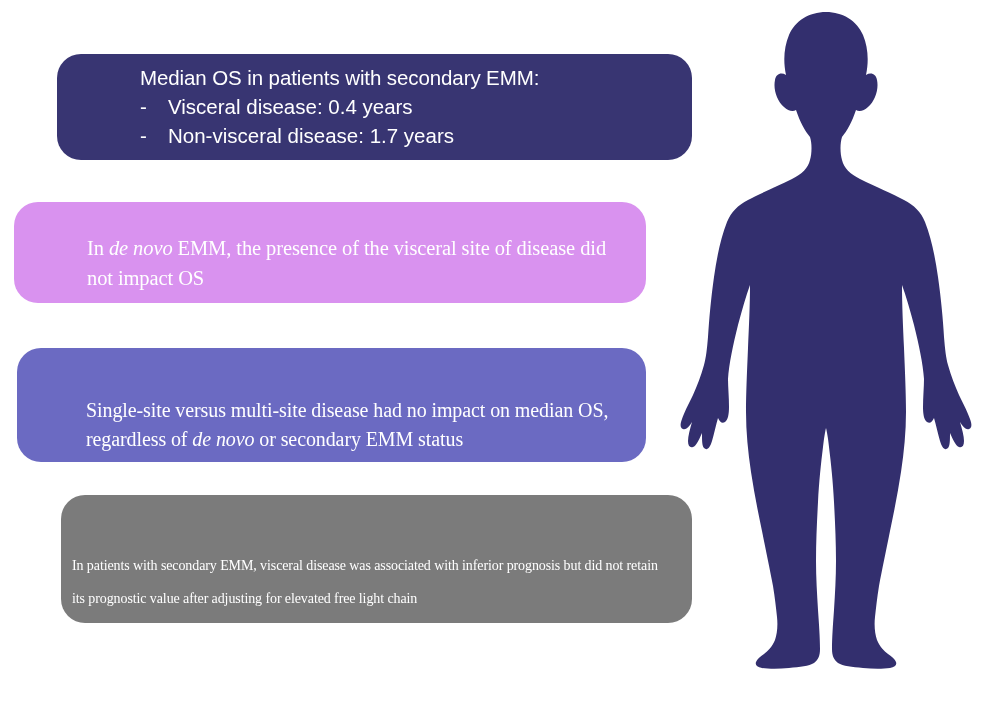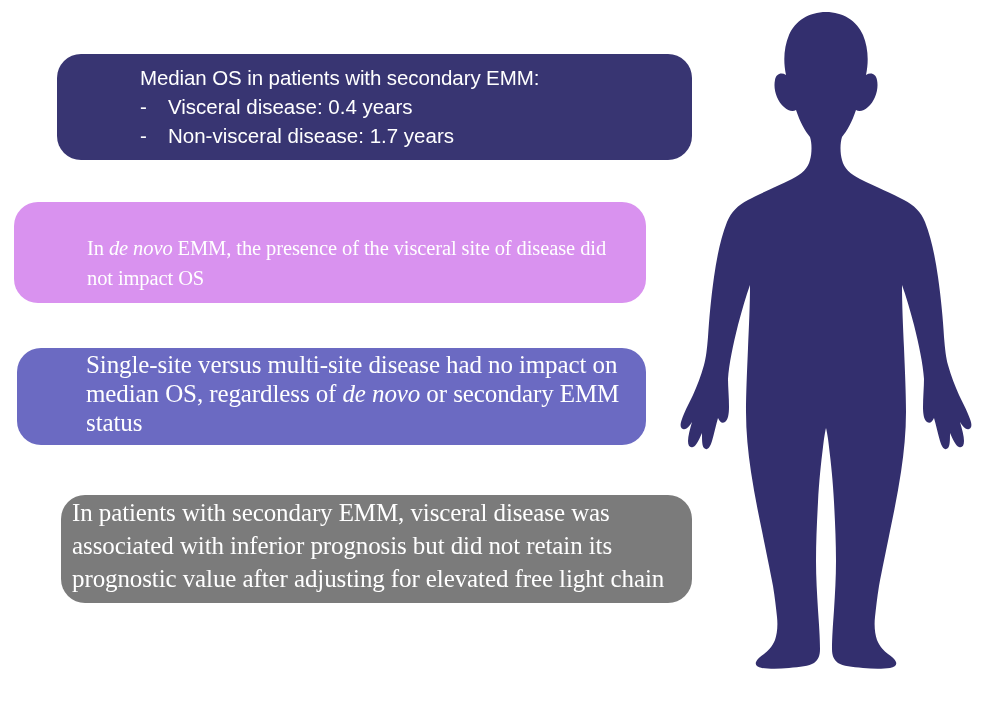--- a/index.html
+++ b/index.html
@@ -71,36 +71,36 @@
     padding: 10px 26px 10px 73px;
     font-size: 20.5px;
     line-height: 30px;
   }
 
   
   #box-single-multi {
     left: 17px;
     top: 348px;
     width: 629px;
-    height: 97px;
+    height: 114px;
     background: #6b6ac2;
     padding: 8px 26px 8px 69px;
-    font-size: 25px;
+    font-size: 20px;
     line-height: 29px;
   }
 
   
   #box-prognosis {
     left: 61px;
     top: 495px;
     width: 631px;
-    height: 108px;
+    height: 128px;
     background: #7b7b7b;
     padding: 8px 20px 8px 11px;
-    font-size: 25px;
+    font-size: 14px;
     line-height: 33px;
   }
 
   
   #silhouette {
     position: absolute;
     left: 676px;
     top: 4px;
     width: 300px;
     height: 680px;

